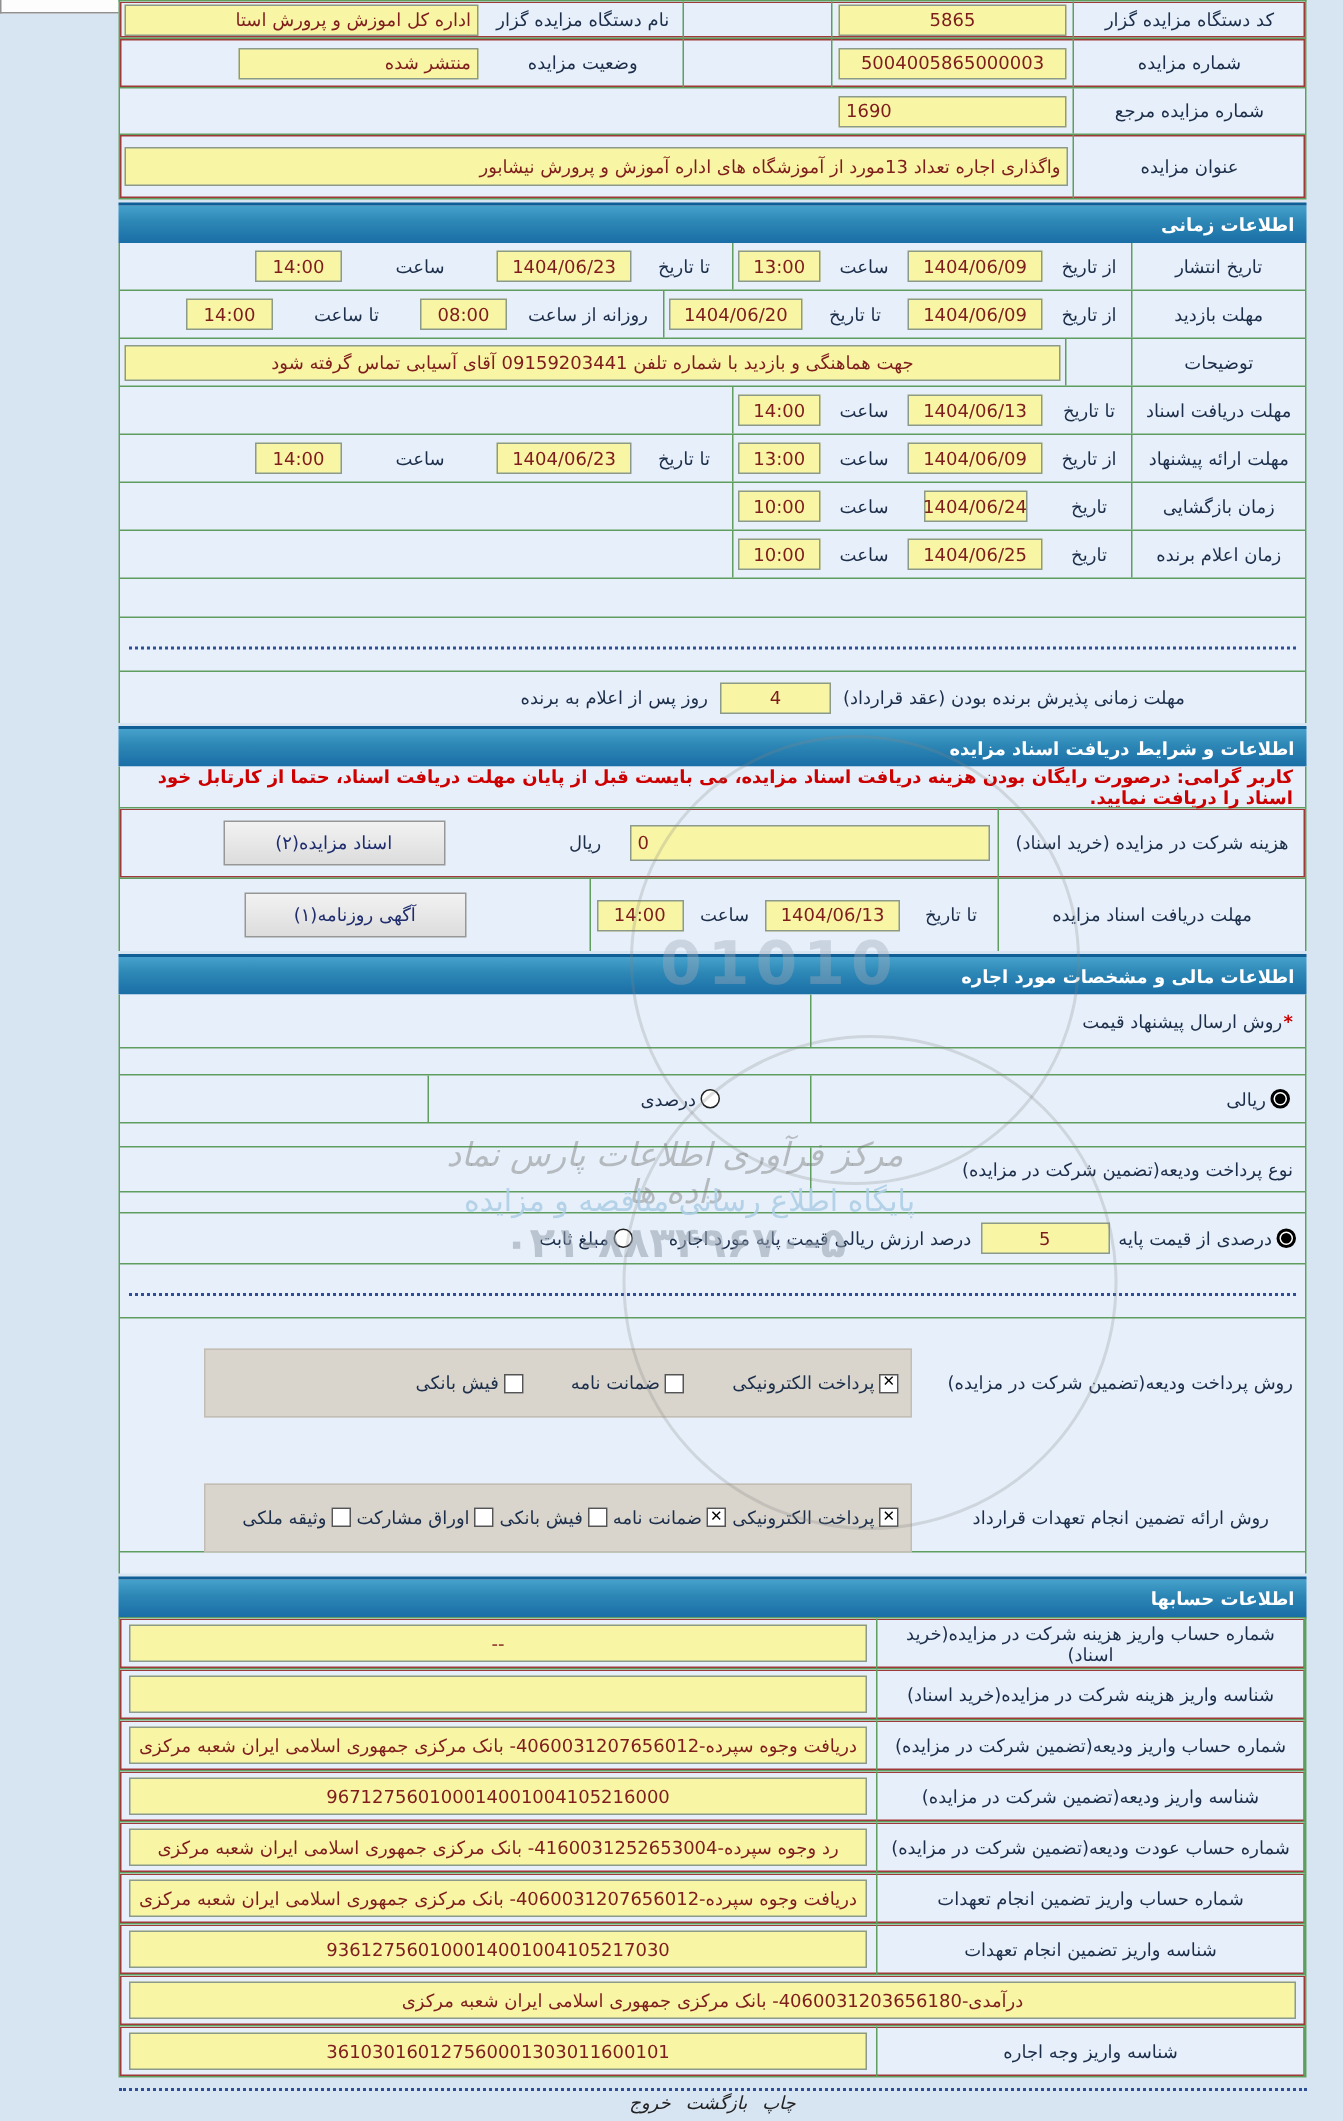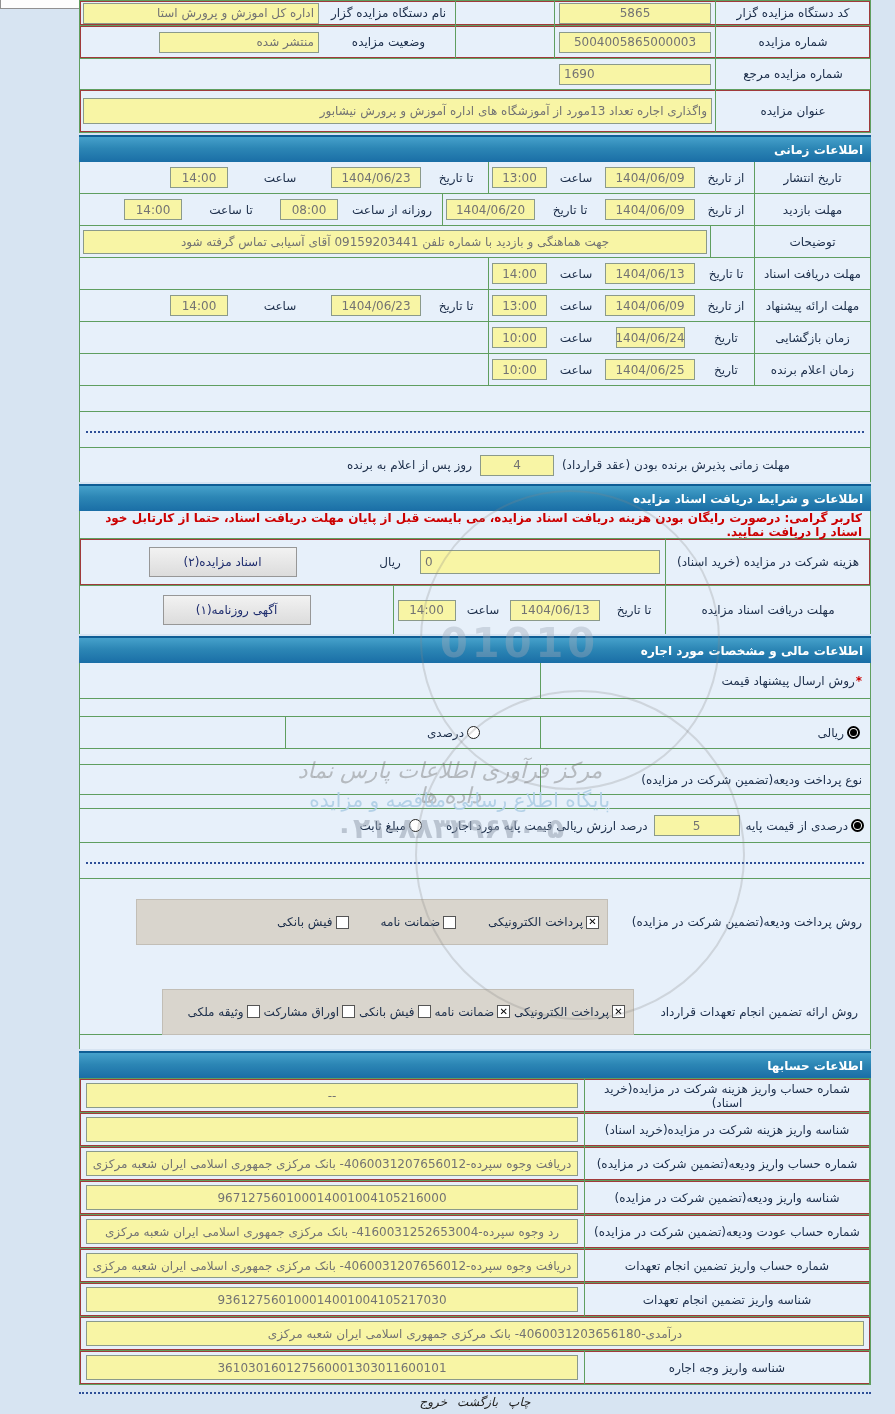--- a/index.html
+++ b/index.html
@@ -23,21 +23,21 @@
   }
   .content{position:absolute;top:0;right:24px;width:792px}
   .clipped-box{position:absolute;top:0;left:0;width:135px;height:9px;background:#fdfdfd;border:1px solid #909090;border-top:none}
 
   
   .tbl{border-left:1px solid var(--green);border-right:1px solid var(--green);background:var(--cellbg)}
   .row{display:flex;align-items:center;border-bottom:1px solid var(--green)}
   .mrow{box-shadow:inset 0 0 0 1px var(--maroon)}
   .lbl{display:flex;align-items:center;justify-content:center;text-align:center;color:var(--lbl);height:100%;border-left:1px solid var(--green);padding:0 4px}
   .cell{display:flex;align-items:center;justify-content:center;height:100%;padding:0 3px}
-  .inp{background:var(--yellow);border:1px solid var(--inpbrd);height:21px;display:flex;align-items:center;justify-content:center;color:#737373;padding:0 4px}
+  .inp{background:var(--yellow);border:1px solid var(--inpbrd);height:21px;display:flex;align-items:center;justify-content:center;color:#7f1d1d;padding:0 4px}
   .sect-hd{height:27px;background:linear-gradient(180deg,var(--hd1) 0%,#2c86b5 45%,var(--hd2) 100%);border-top:2px solid #0f5e95;color:#fff;font-weight:bold;display:flex;align-items:center;padding:0 8px;margin-top:2px}
   .btn{background:linear-gradient(180deg,#f2f2f2,#dcdcdc);border:1px solid #979797;color:#1f2d6e;height:30px;min-width:148px;display:flex;align-items:center;justify-content:center;cursor:pointer}
   .dashbox{height:36px;border-bottom:1px solid var(--green);position:relative}
   .dashbox::after{content:"";position:absolute;left:6px;right:6px;top:55%;border-top:2px dotted #2e4f97}
   .spacer{border-bottom:1px solid var(--green)}
   .warn{color:#c00;font-weight:bold;display:flex;align-items:center;padding:0 8px;height:28px;border-bottom:1px solid var(--green)}
 
   
   .radio{width:13px;height:13px;border:1px solid #222;border-radius:50%;background:#fff;display:inline-block;position:relative;flex:none}
   .radio.checked{border:2px solid #000}
@@ -324,21 +324,21 @@
           <label class="opt" style="margin-right:22px">
             <span class="chk"></span>
             <span>فیش بانکی</span>
           </label>
         </div>
       </div>
       <div class="cell" style="flex:1"></div>
     </div>
     <div class="spacer" style="height:44px;border-bottom:none"></div>
     <div class="row" style="height:46px;border-bottom:1px solid var(--green)">
-      <div class="cell" style="width:236px;justify-content:flex-start;padding-right:12px">روش ارائه تضمین انجام تعهدات قرارداد</div>
+      <div class="cell" style="width:262px;justify-content:flex-start;padding-right:24px">روش ارائه تضمین انجام تعهدات قرارداد</div>
       <div class="cell" style="width:472px;padding:0">
         <div class="panel" style="width:100%;gap:4px">
           <label class="opt">
             <span class="chk checked"></span>
             <span>پرداخت الکترونیکی</span>
           </label>
           <label class="opt">
             <span class="chk checked"></span>
             <span>ضمانت نامه</span>
           </label>

